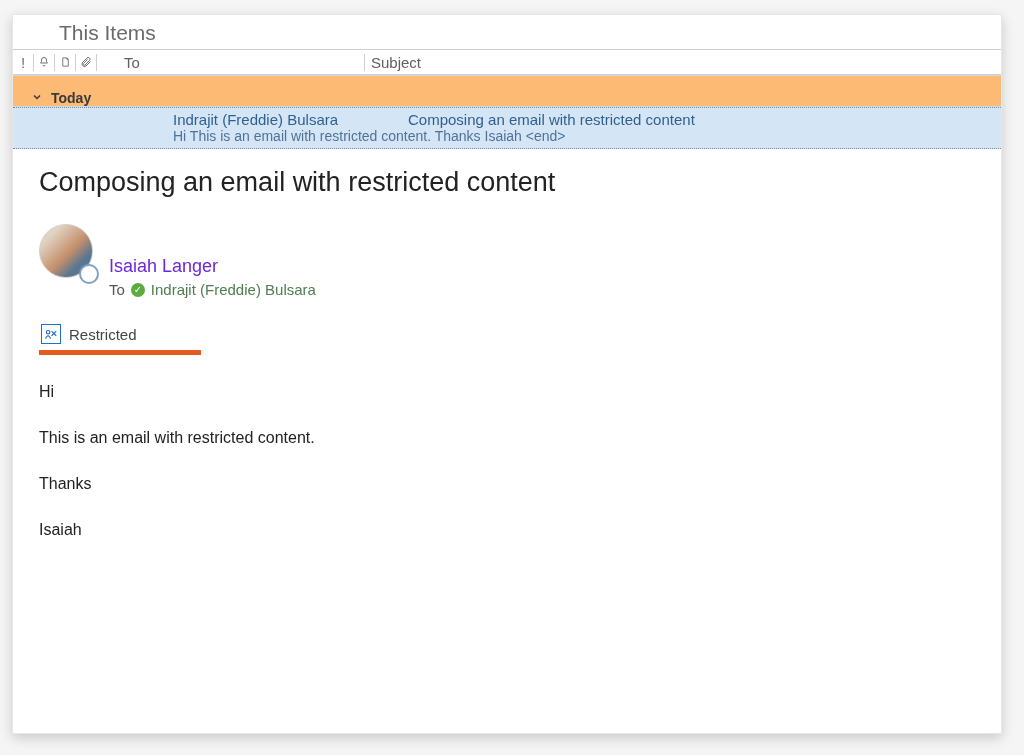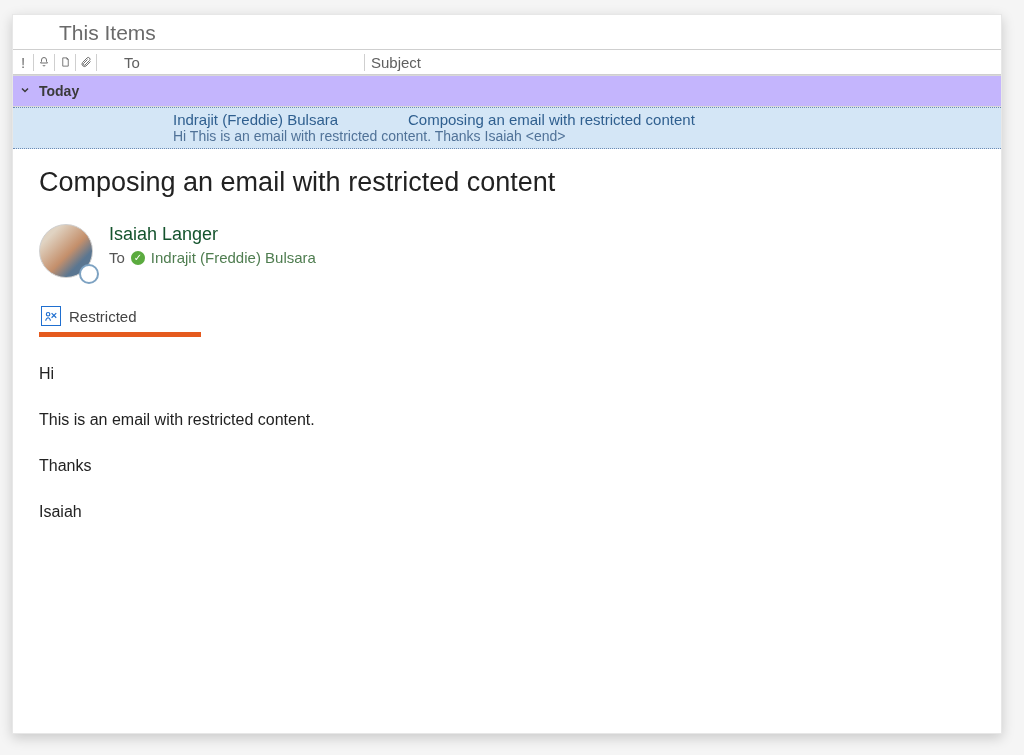--- a/index.html
+++ b/index.html
@@ -51,28 +51,28 @@
     border-right: 1px solid #cfcfcf;
   }
   .col-header-row .subject-col {
     flex: 1;
     padding-left: 6px;
   }
 
   
   .group-header {
     display: flex;
-    align-items: center;
+    align-items: flex-end;
     height: 30px;
-    background: #c4b5fd;
+    background: #fdba74;
     border-top: 1px solid #d8d8d8;
     border-bottom: 1px solid #d8d8d8;
     font-weight: 600;
     color: #3a3a3a;
-    padding-left: 6px;
+    padding-left: 18px;
     font-size: 14px;
   }
   .group-header .chev {
     width: 16px;
     display: inline-block;
     margin-right: 4px;
   }
   .message-row {
     padding: 3px 10px 4px 160px;
     border: 1px dotted #6b8bb5;
@@ -127,21 +127,22 @@
     right: -4px;
     bottom: -4px;
     width: 16px;
     height: 16px;
     border-radius: 50%;
     border: 2px solid #7da2c2;
     background: #fff;
   }
   .from-text .from-name {
     font-size: 18px;
-    color: #14532d;
+    color: #6d28d9;
+    margin-top: 32px;
   }
   .from-text .to-line {
     margin-top: 4px;
     font-size: 15px;
     color: #555;
     display: flex;
     align-items: center;
     gap: 6px;
   }
   .check-badge {

